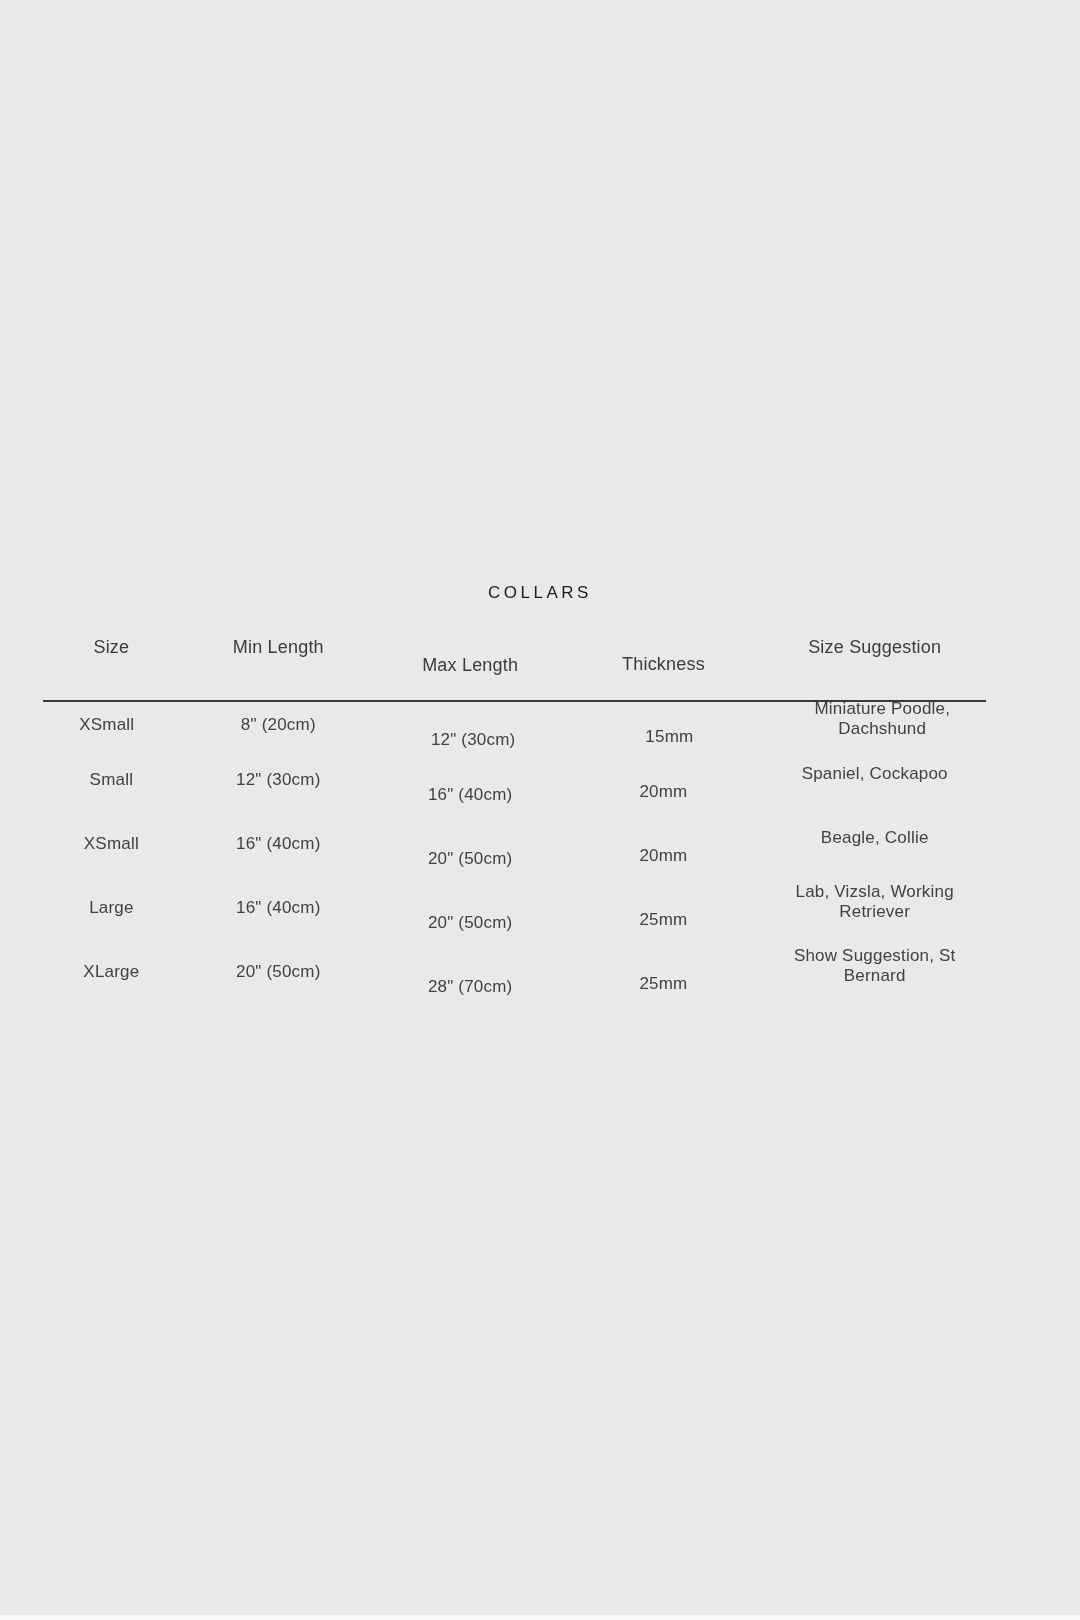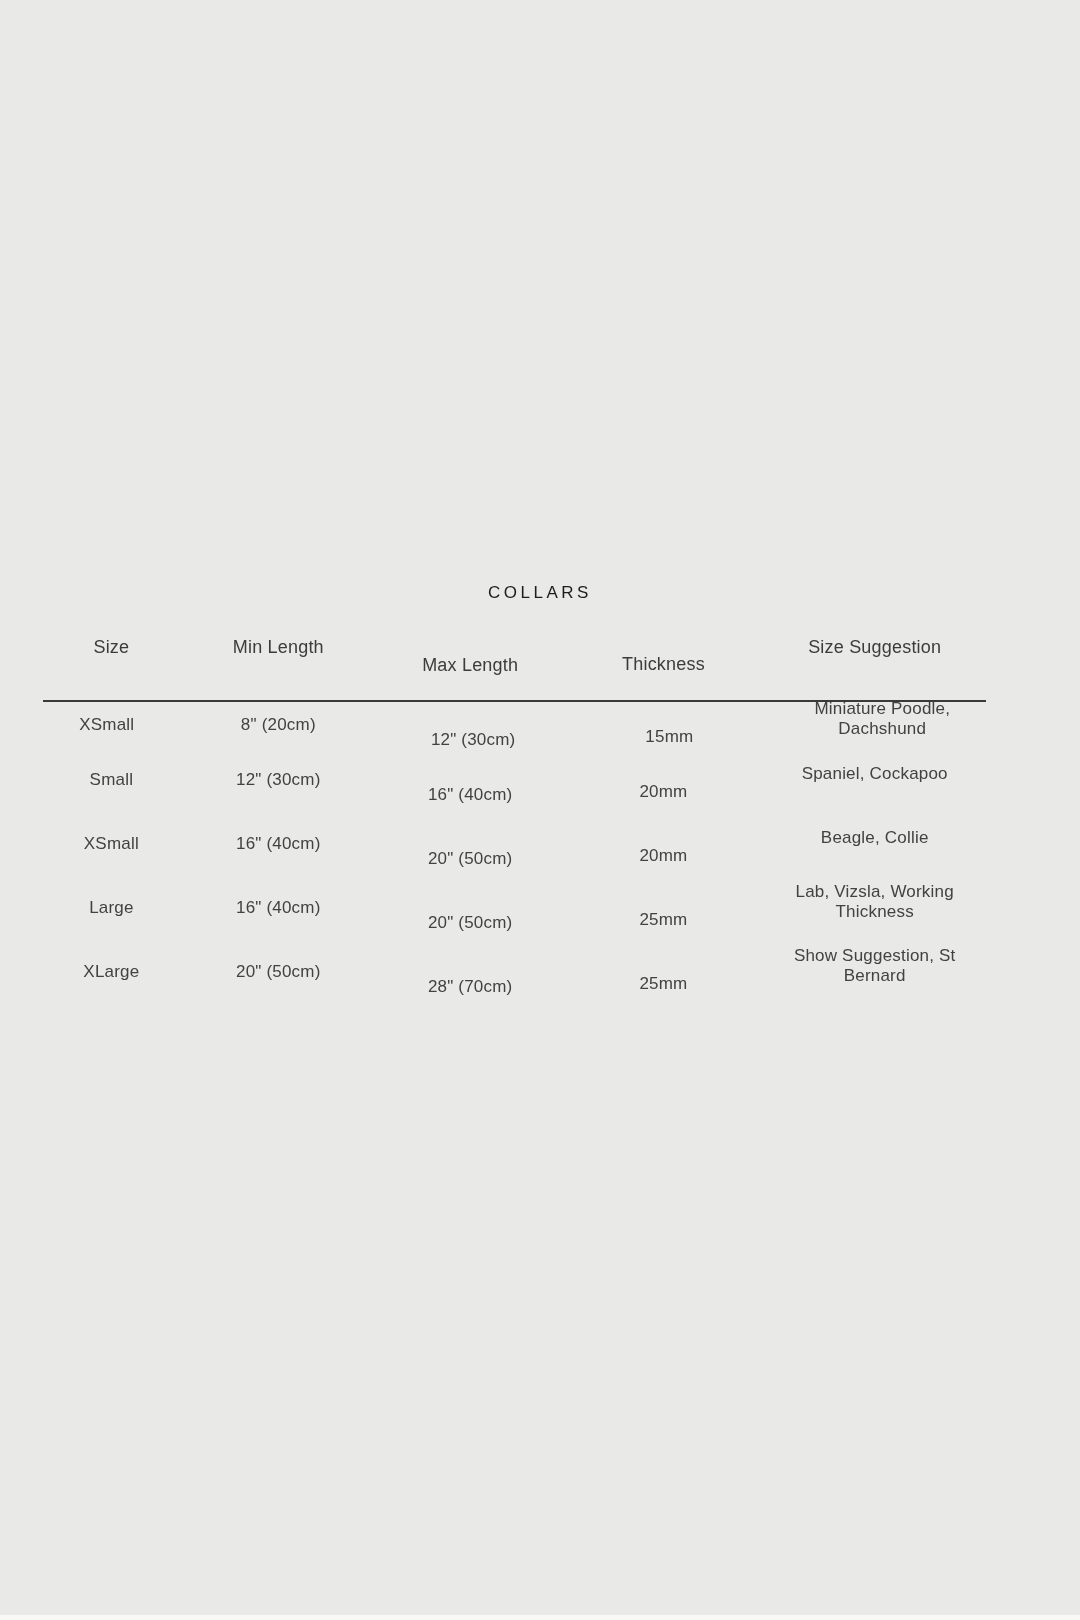--- a/index.html
+++ b/index.html
@@ -74,21 +74,21 @@
     <div class="cell c3">20" (50cm)</div>
     <div class="cell c4">20mm</div>
     <div class="cell c5">Beagle, Collie</div>
   </div>
 
   <div class="t-row data-row">
     <div class="cell c1">Large</div>
     <div class="cell c2">16" (40cm)</div>
     <div class="cell c3">20" (50cm)</div>
     <div class="cell c4">25mm</div>
-    <div class="cell c5">Lab, Vizsla, Working Thickness</div>
+    <div class="cell c5">Lab, Vizsla, Working Retriever</div>
   </div>
 
   <div class="t-row data-row">
     <div class="cell c1">XLarge</div>
     <div class="cell c2">20" (50cm)</div>
     <div class="cell c3">28" (70cm)</div>
     <div class="cell c4">25mm</div>
     <div class="cell c5">Show Suggestion, St Bernard</div>
   </div>
 </div>

